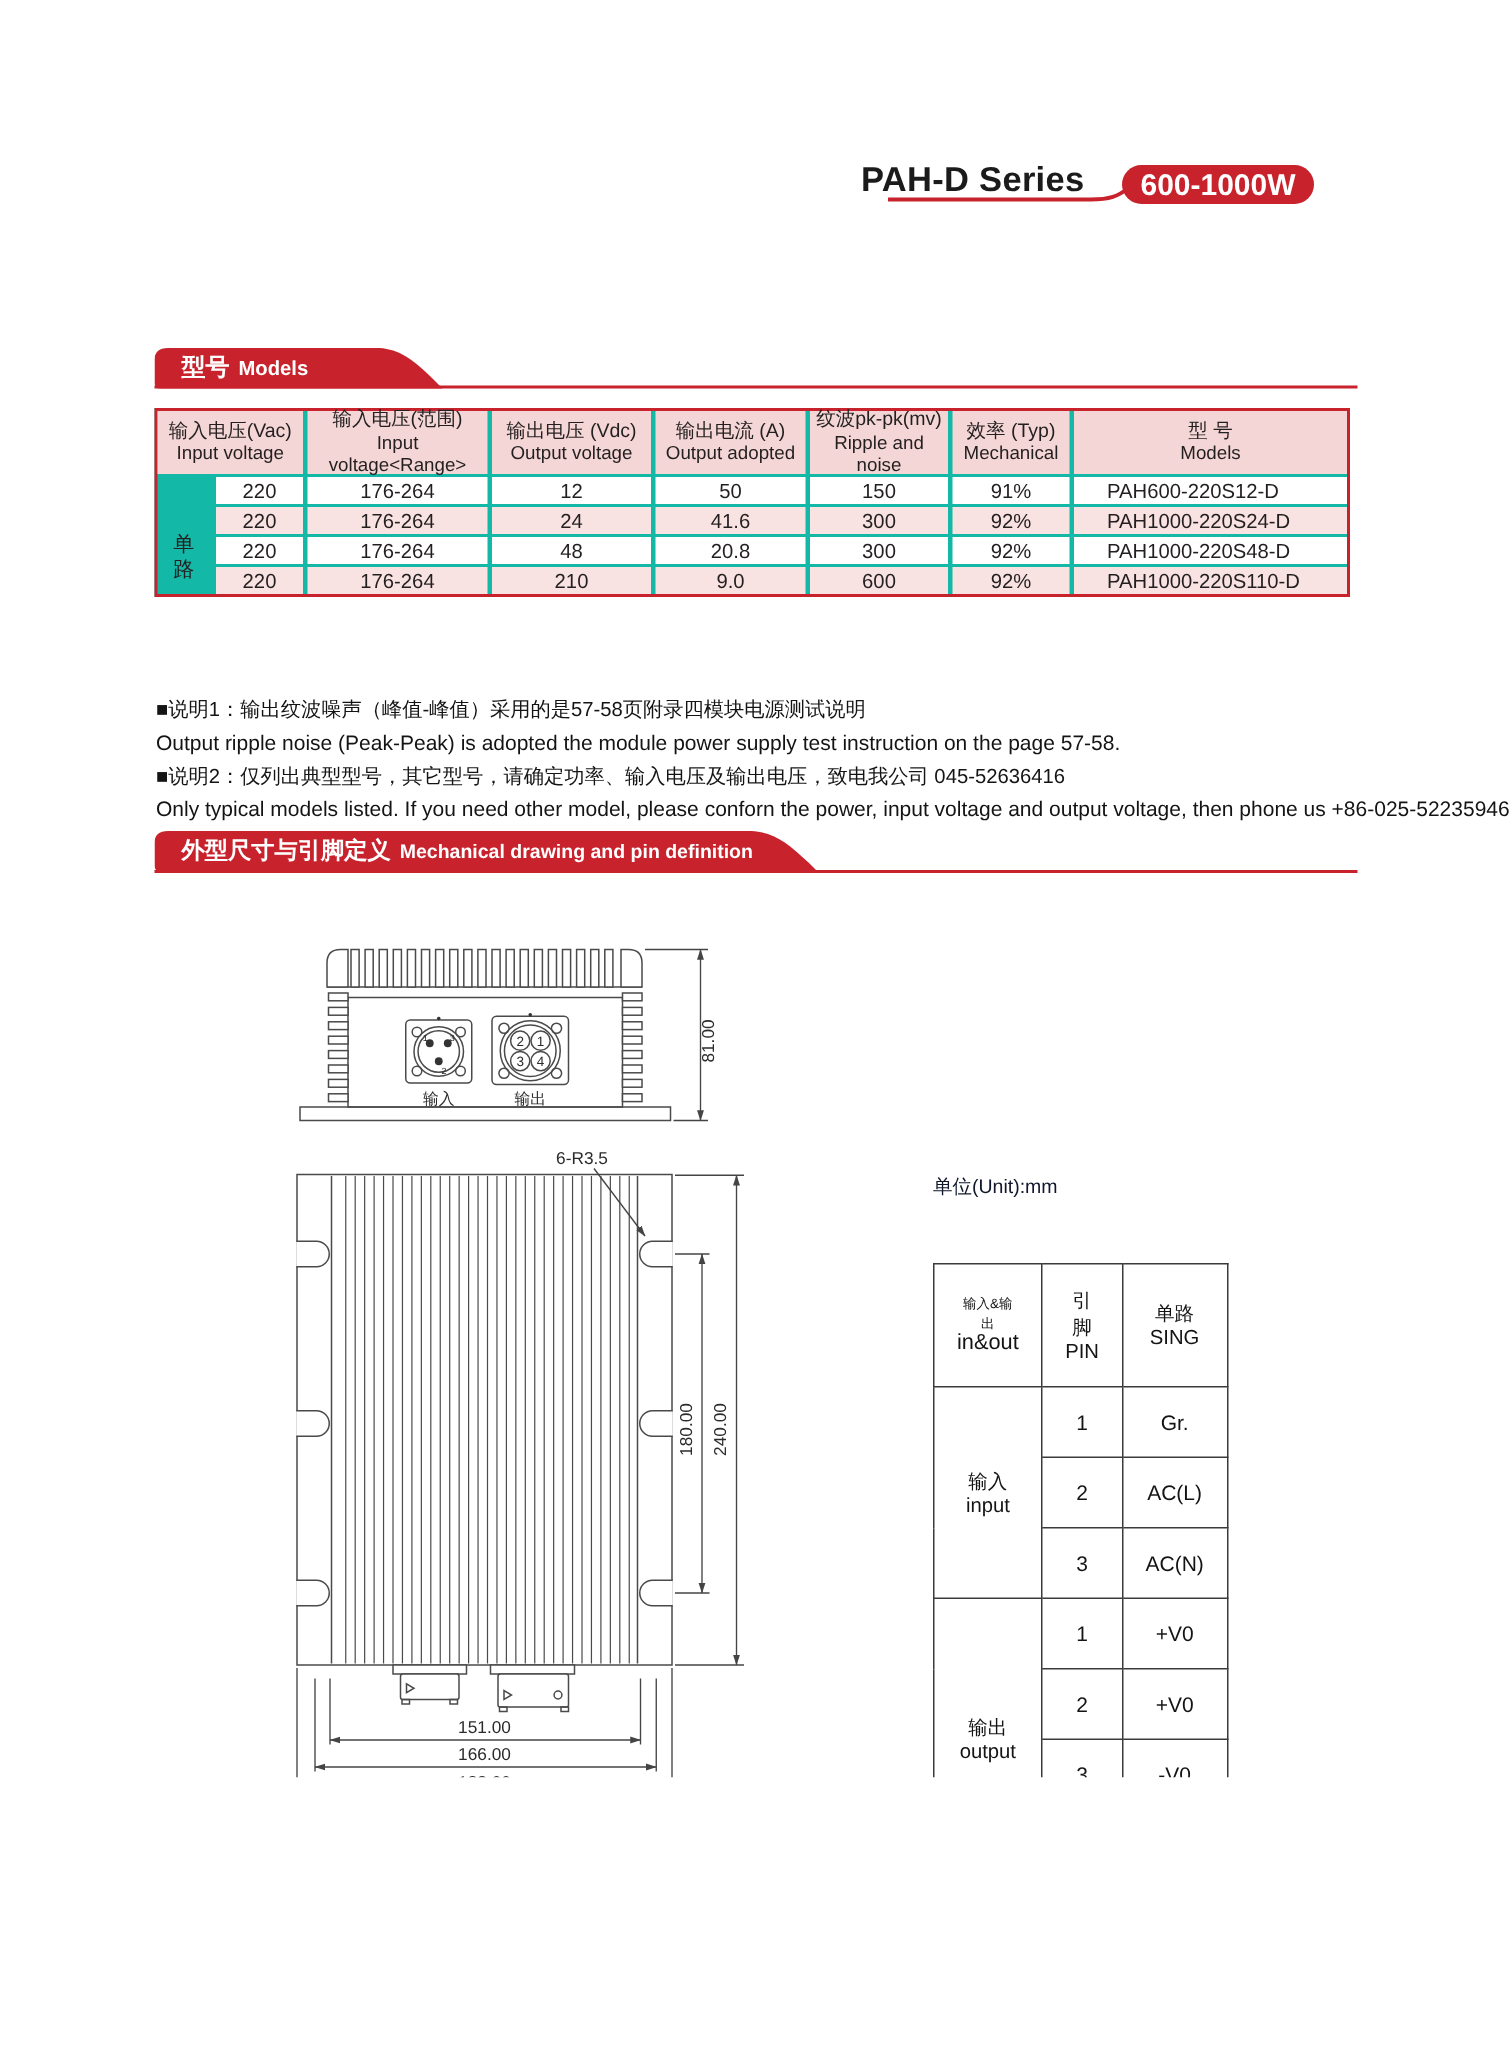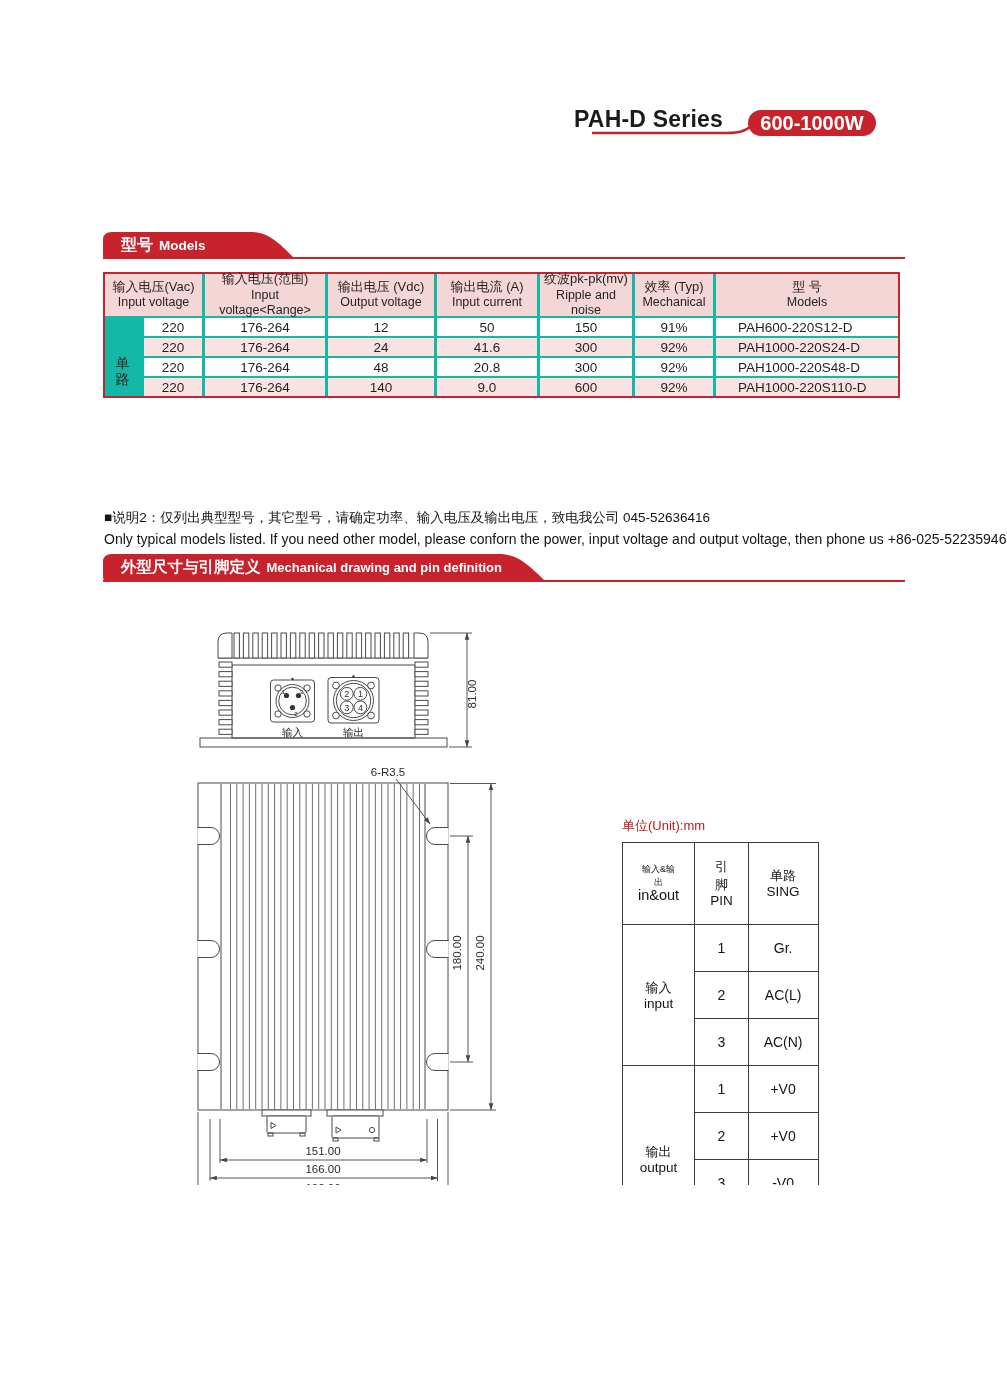--- a/index.html
+++ b/index.html
@@ -42,21 +42,21 @@
   
   .note{position:absolute;left:104px;white-space:nowrap;color:#141414;}
   .note.zh{font-size:13.5px;}
   .note.en{font-size:14px;}
 
   
   .drawing{position:absolute;left:150px;top:600px;}
   .drawing text{font-family:"Liberation Sans",sans-serif;fill:#2b2b2b;}
 
   
-  .unit-label{position:absolute;left:622px;top:817px;font-size:13px;color:#b91c1c;}
+  .unit-label{position:absolute;left:622px;top:782px;font-size:13px;color:#0f172a;}
   table.pins{position:absolute;left:622px;top:842px;border-collapse:collapse;}
   table.pins th,table.pins td{border:1.2px solid #3a3a3a;text-align:center;padding:15px;
        font-weight:400;color:#141414;}
   table.pins tr{height:26px;}
   table.pins tr.ph{height:49px;}
   .pzh-s{font-size:9px;display:block;line-height:1.4;}
   .pen-b{font-size:14.5px;display:block;line-height:1.1;}
   .pzh{font-size:13px;display:block;line-height:1.4;}
   .pen{font-size:13.5px;display:block;line-height:1.1;}
   td.pcell{font-size:14px;}
@@ -93,21 +93,21 @@
     <div class="hc">
         <span class="zh">输入电压(范围)</span>
         <span class="en">Input voltage&lt;Range&gt;</span>
       </div>
     <div class="hc">
         <span class="zh">输出电压 (Vdc)</span>
         <span class="en">Output voltage</span>
       </div>
     <div class="hc">
         <span class="zh">输出电流 (A)</span>
-        <span class="en">Input current</span>
+        <span class="en">Output adopted</span>
       </div>
     <div class="hc">
         <span class="zh">纹波pk-pk(mv)</span>
         <span class="en">Ripple and noise</span>
       </div>
     <div class="hc">
         <span class="zh">效率 (Typ)</span>
         <span class="en">Mechanical</span>
       </div>
     <div class="hc">
@@ -136,27 +136,29 @@
     <div class="dc rw">220</div>
     <div class="dc rw">176-264</div>
     <div class="dc rw">48</div>
     <div class="dc rw">20.8</div>
     <div class="dc rw">300</div>
     <div class="dc rw">92%</div>
     <div class="dc rw model">PAH1000-220S48-D</div>
 
     <div class="dc rp">220</div>
     <div class="dc rp">176-264</div>
-    <div class="dc rp">140</div>
+    <div class="dc rp">210</div>
     <div class="dc rp">9.0</div>
     <div class="dc rp">600</div>
     <div class="dc rp">92%</div>
     <div class="dc rp model">PAH1000-220S110-D</div>
   </div>
 
+  <div class="note zh" style="top:464px;">■说明1：输出纹波噪声（峰值-峰值）采用的是57-58页附录四模块电源测试说明</div>
+  <div class="note en" style="top:487px;">Output ripple noise (Peak-Peak) is adopted the module power supply test instruction on the page 57-58.</div>
   <div class="note zh" style="top:509px;">■说明2：仅列出典型型号，其它型号，请确定功率、输入电压及输出电压，致电我公司  045-52636416</div>
   <div class="note en" style="top:531px;">Only typical models listed. If you need other model, please conforn the power, input voltage and output voltage, then phone us  +86-025-52235946.</div>
 
   <div class="rule" style="left:103px;top:579.5px;width:802px;"></div>
   <div class="banner" style="left:103px;top:554px;width:450px;">
     <svg width="450" height="28" viewBox="0 0 450 28">
       <path d="M9,0 H398 C413,1 421,7 436,21 L442,27 H4 Q0,27 0,23 V8 Q0,0 9,0 Z" fill="#c8232c"></path>
     </svg>
     <div class="btxt">
       <span class="bzh" style="font-size:15.5px">外型尺寸与引脚定义</span><span class="ben" style="font-size:13px">Mechanical drawing and pin definition</span>

